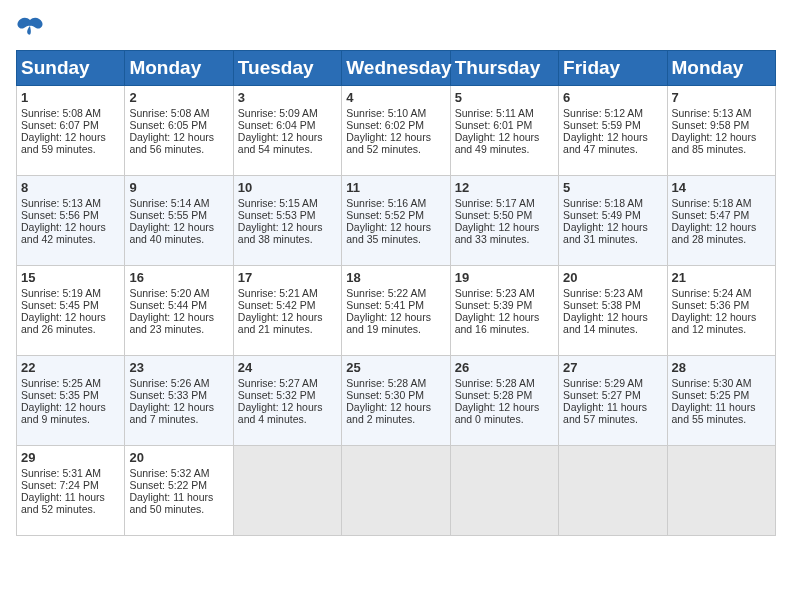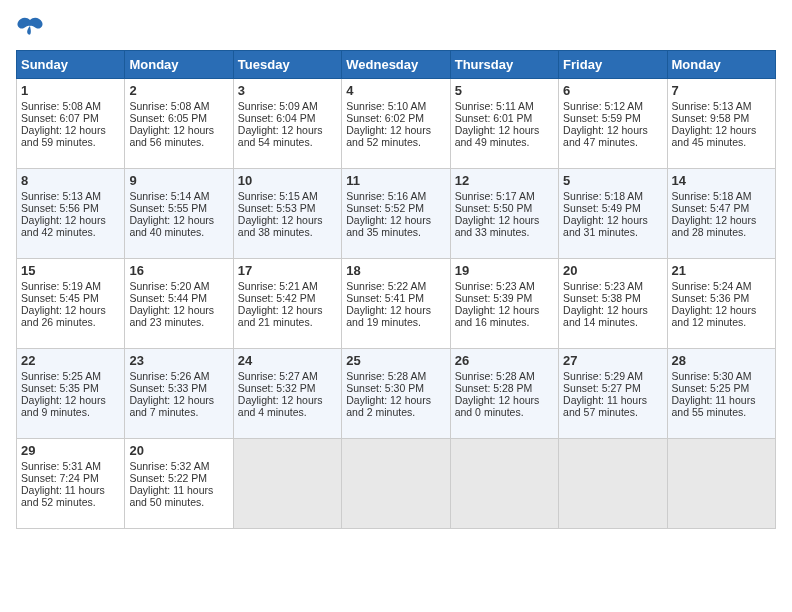--- a/index.html
+++ b/index.html
@@ -49,21 +49,21 @@
     }
     table {
       width: 100%;
       border-collapse: collapse;
       table-layout: fixed;
     }
     thead tr th {
       background: #2a6db5;
       color: #fff;
       padding: 6px 4px;
-      font-size: 13px;
+      font-size: 19px;
       font-weight: bold;
       text-align: left;
       border: 1px solid #1a5a9a;
     }
     tbody tr td {
       vertical-align: top;
       border: 1px solid #ccc;
       padding: 4px 4px;
       font-size: 10.5px;
       color: #333;
@@ -157,21 +157,21 @@
           <div>Sunrise: 5:12 AM</div>
           <div>Sunset: 5:59 PM</div>
           <div>Daylight: 12 hours</div>
           <div>and 47 minutes.</div>
         </td>
         <td>
           <span class="day-number">7</span>
           <div>Sunrise: 5:13 AM</div>
           <div>Sunset: 9:58 PM</div>
           <div>Daylight: 12 hours</div>
-          <div>and 45 minutes.</div>
+          <div>and 85 minutes.</div>
         </td>
       </tr>
       <tr>
         <td>
           <span class="day-number">8</span>
           <div>Sunrise: 5:13 AM</div>
           <div>Sunset: 5:56 PM</div>
           <div>Daylight: 12 hours</div>
           <div>and 42 minutes.</div>
         </td>

